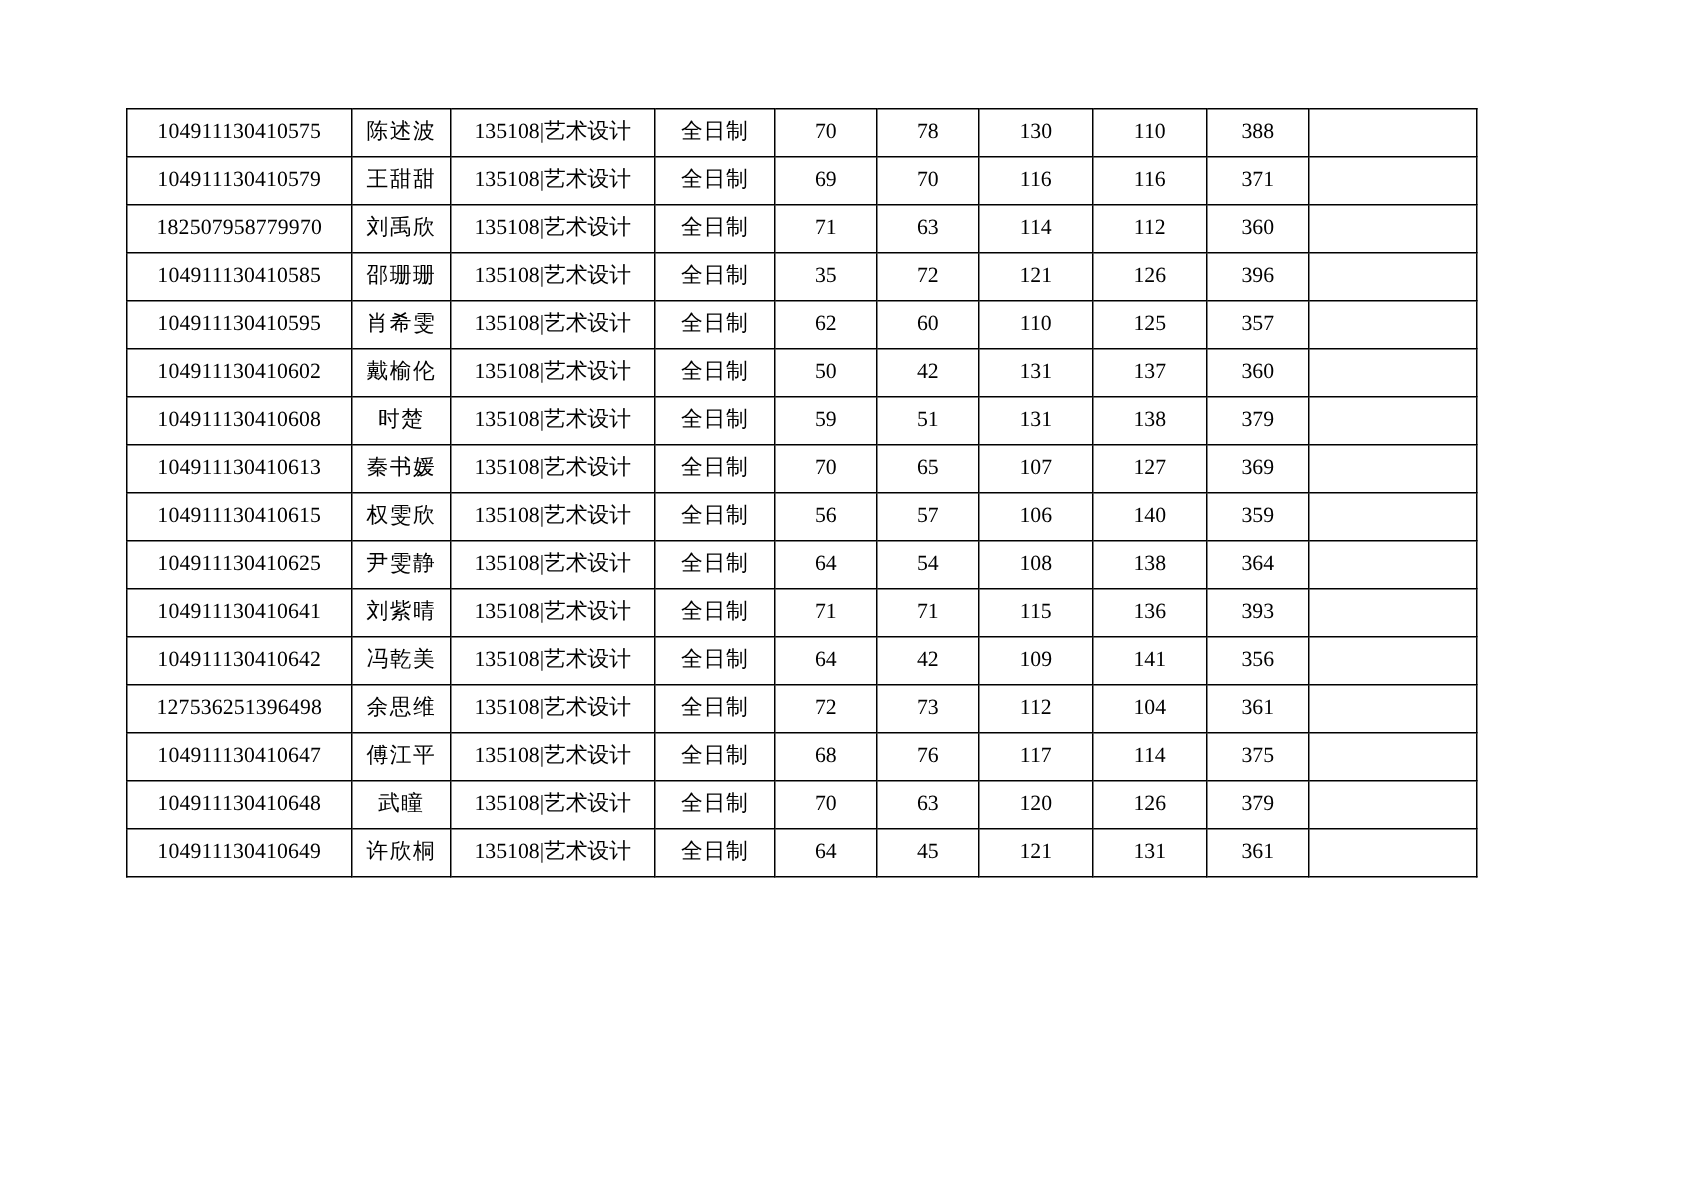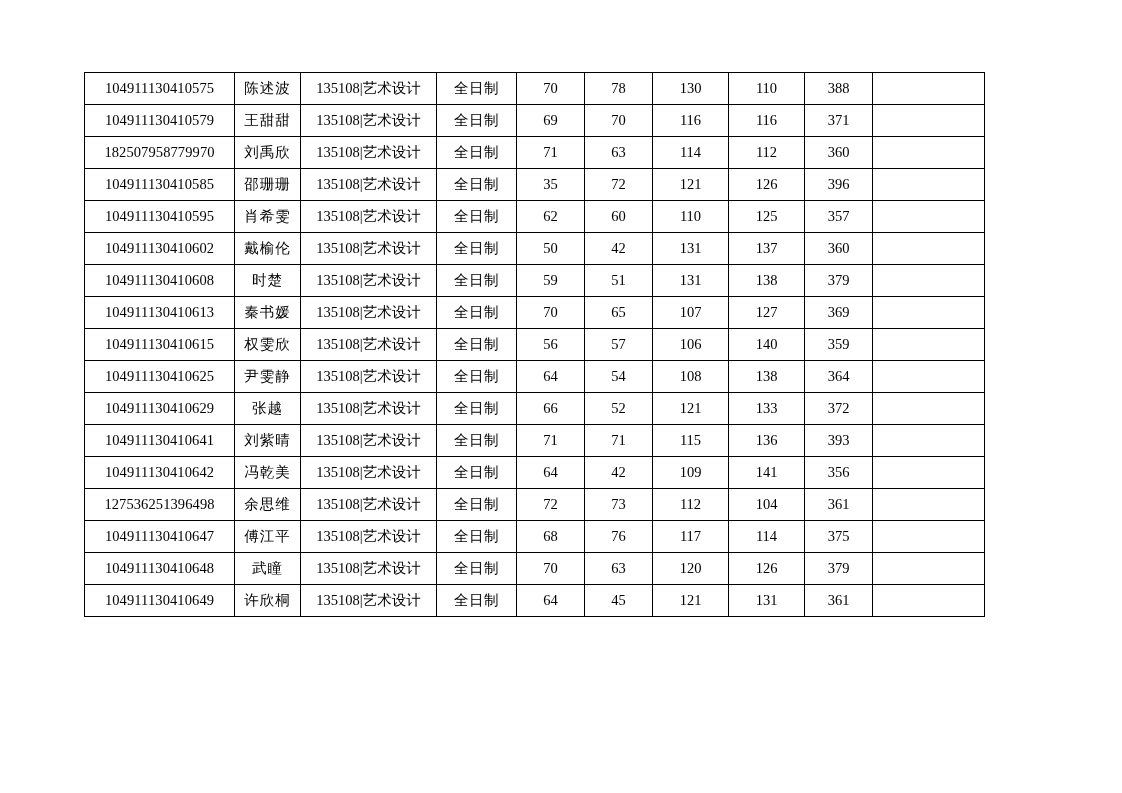--- a/index.html
+++ b/index.html
@@ -188,32 +188,20 @@
           <td class="major-cell">135108|艺术设计</td>
           <td class="type-cell">全日制</td>
           <td class="num-cell">64</td>
           <td class="num-cell">54</td>
           <td class="num-cell">108</td>
           <td class="num-cell">138</td>
           <td class="num-cell">364</td>
           <td class="remark-cell"></td>
         </tr>
         <tr>
-          <td class="id-cell">104911130410629</td>
-          <td class="name-cell">张越</td>
-          <td class="major-cell">135108|艺术设计</td>
-          <td class="type-cell">全日制</td>
-          <td class="num-cell">66</td>
-          <td class="num-cell">52</td>
-          <td class="num-cell">121</td>
-          <td class="num-cell">133</td>
-          <td class="num-cell">372</td>
-          <td class="remark-cell"></td>
-        </tr>
-        <tr>
           <td class="id-cell">104911130410641</td>
           <td class="name-cell">刘紫晴</td>
           <td class="major-cell">135108|艺术设计</td>
           <td class="type-cell">全日制</td>
           <td class="num-cell">71</td>
           <td class="num-cell">71</td>
           <td class="num-cell">115</td>
           <td class="num-cell">136</td>
           <td class="num-cell">393</td>
           <td class="remark-cell"></td>

